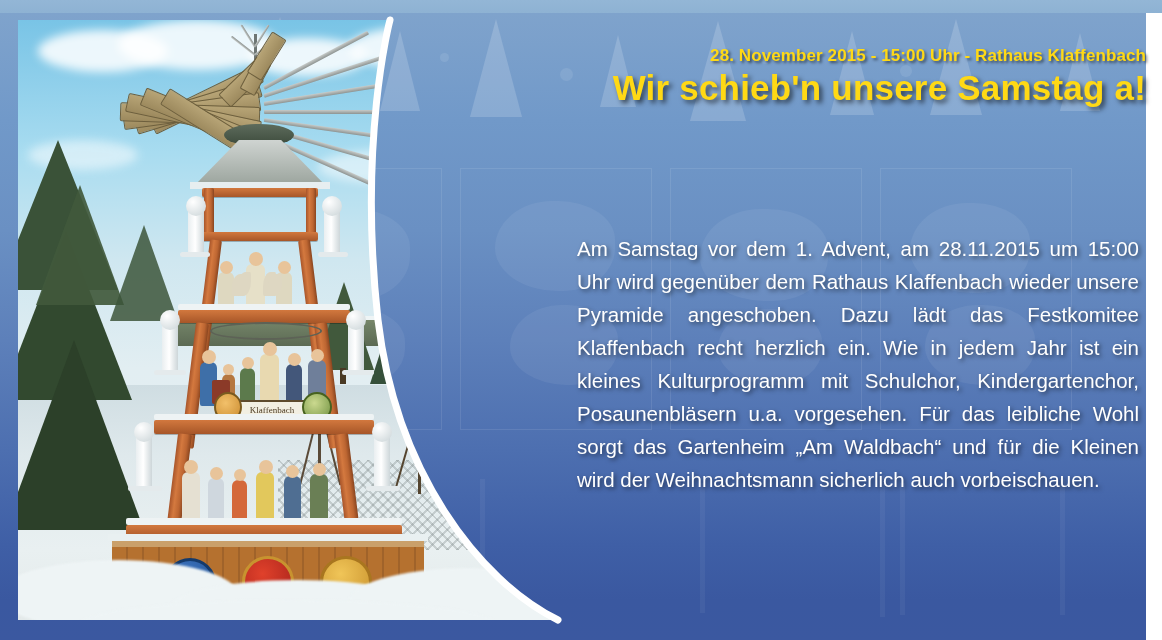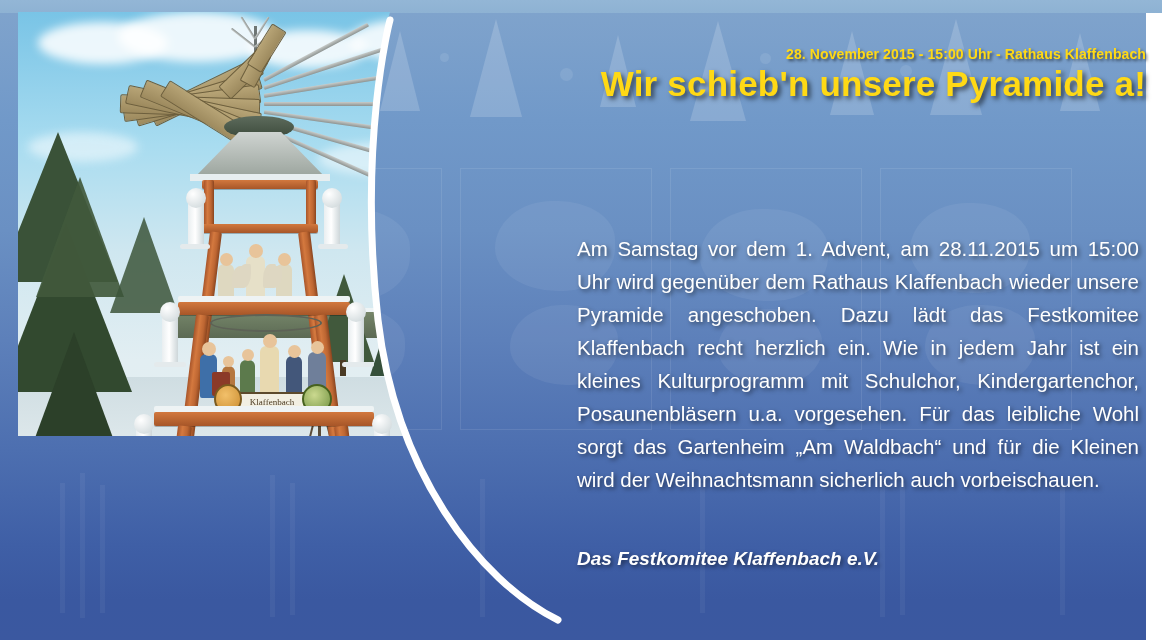--- a/index.html
+++ b/index.html
@@ -32,21 +32,21 @@
   .wm-tri{position:absolute;width:0;height:0;border-style:solid;
           border-color:transparent transparent rgba(255,255,255,.55) transparent;}
   .wm-box{position:absolute;border:1px solid rgba(255,255,255,.30);}
   .wm-blob{position:absolute;border-radius:50% 50% 45% 55%/55% 45% 50% 50%;
            background:rgba(255,255,255,.20);}
   .wm-dot{position:absolute;border-radius:50%;background:rgba(255,255,255,.30);}
   .wm-stripe{position:absolute;background:rgba(255,255,255,.16);}
 
   
   .photo-wrap{
-    position:absolute;left:18px;top:12px;width:540px;height:424px;
+    position:absolute;left:18px;top:20px;width:540px;height:600px;
     -webkit-clip-path:path("M 0 0 L 372 0 C 372 0 340 120 360 300 C 378 452 460 560 540 600 L 0 600 Z");
     clip-path:path("M 0 0 L 372 0 C 372 0 340 120 360 300 C 378 452 460 560 540 600 L 0 600 Z");
     overflow:hidden;
   }
   
   .arc-stroke{position:absolute;left:0;top:0;width:1162px;height:640px;pointer-events:none;}
 
   .photo{position:absolute;left:0;top:0;width:540px;height:600px;overflow:hidden;
          background:linear-gradient(180deg,#79c4e6 0%,#a8dcf0 22%,#cfe7f0 40%,#e2eef2 58%,#e8eef0 100%);}
 
@@ -97,21 +97,21 @@
         border-top:6px solid #caa06a;}
   .base-snowtop{position:absolute;left:30px;top:496px;width:342px;height:7px;background:#e9f0f1;}
   .crest{position:absolute;width:46px;height:46px;border-radius:50%;}
 
   
   .drift{position:absolute;border-radius:50%;background:#eef4f5;filter:blur(1px);}
 
   
   .headline-block{position:absolute;left:496px;top:46px;width:650px;text-align:right;}
   .kicker{
-    font-size:14px;font-weight:bold;color:#FFD915;letter-spacing:.1px;
+    font-size:17px;font-weight:bold;color:#FFD915;letter-spacing:.1px;
     text-shadow:2px 2px 3px rgba(0,0,0,.55);
     white-space:nowrap;
   }
   .headline{
     font-size:35px;font-weight:bold;color:#FFD915;letter-spacing:.2px;margin-top:2px;
     text-shadow:3px 3px 5px rgba(0,0,0,.6);
     white-space:nowrap;
   }
   .subhead{
     position:absolute;left:577px;top:172px;width:560px;text-align:center;
@@ -368,23 +368,22 @@
       <div class="drift" style="left:60px;top:580px;width:420px;height:50px;"></div>
     </div>
   </div>
 
   <svg class="arc-stroke" viewBox="0 0 1162 640">
     <path d="M 390 20 C 390 20 358 140 378 320 C 396 472 478 580 558 620" fill="none" stroke="#ffffff" stroke-width="7" stroke-linecap="round"></path>
   </svg>
 
   <div class="headline-block">
     <div class="kicker">28. November 2015 - 15:00 Uhr - Rathaus Klaffenbach</div>
-    <div class="headline">Wir schieb'n unsere Pyramide a!</div>
+    <div class="headline">Wir schieb'n unsere Samstag a!</div>
   </div>
 
 
   <div class="bodytext">
     <p>Am Samstag vor dem 1. Advent, am 28.11.2015 um 15:00 Uhr wird gegenüber dem Rathaus Klaffenbach wieder unsere Pyramide angeschoben. Dazu lädt das Festkomitee Klaffenbach recht herzlich ein. Wie in jedem Jahr ist ein kleines Kulturprogramm mit Schulchor, Kindergartenchor, Posaunenbläsern u.a. vorgesehen. Für das leibliche Wohl sorgt das Gartenheim „Am Waldbach“ und für die Kleinen wird der Weihnachtsmann sicherlich auch vorbeischauen.</p>
   </div>
 
-  <div class="signature">Das Festkomitee Klaffenbach e.V.</div>
 
 </div>
 
 </body></html>

